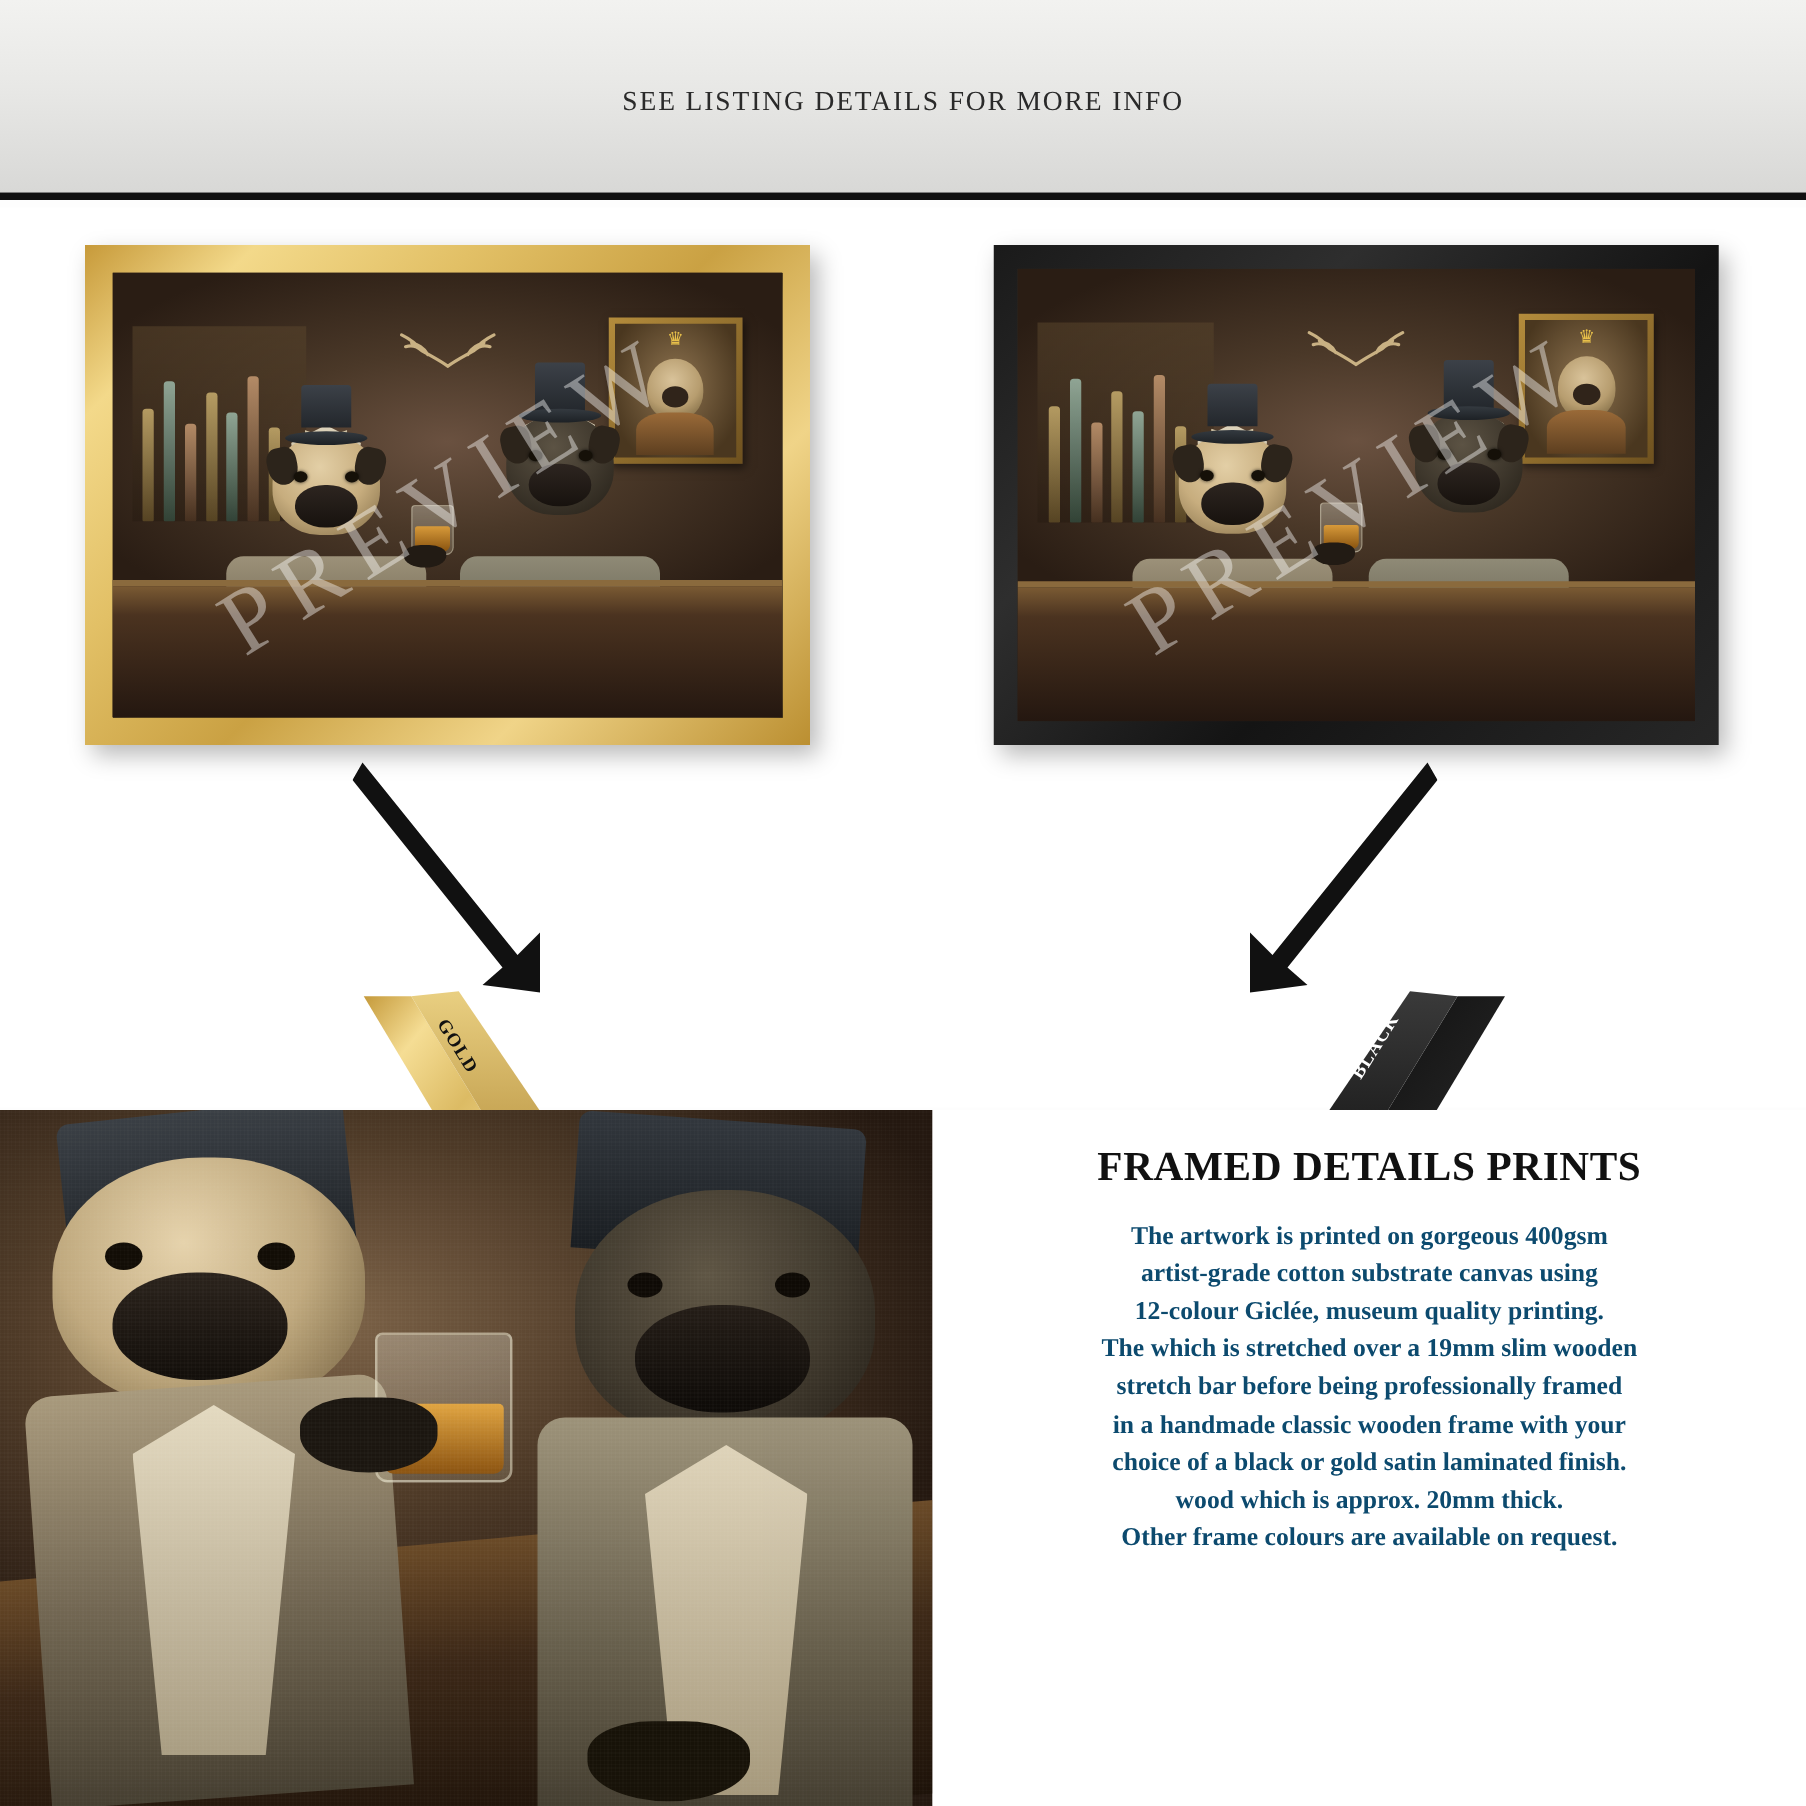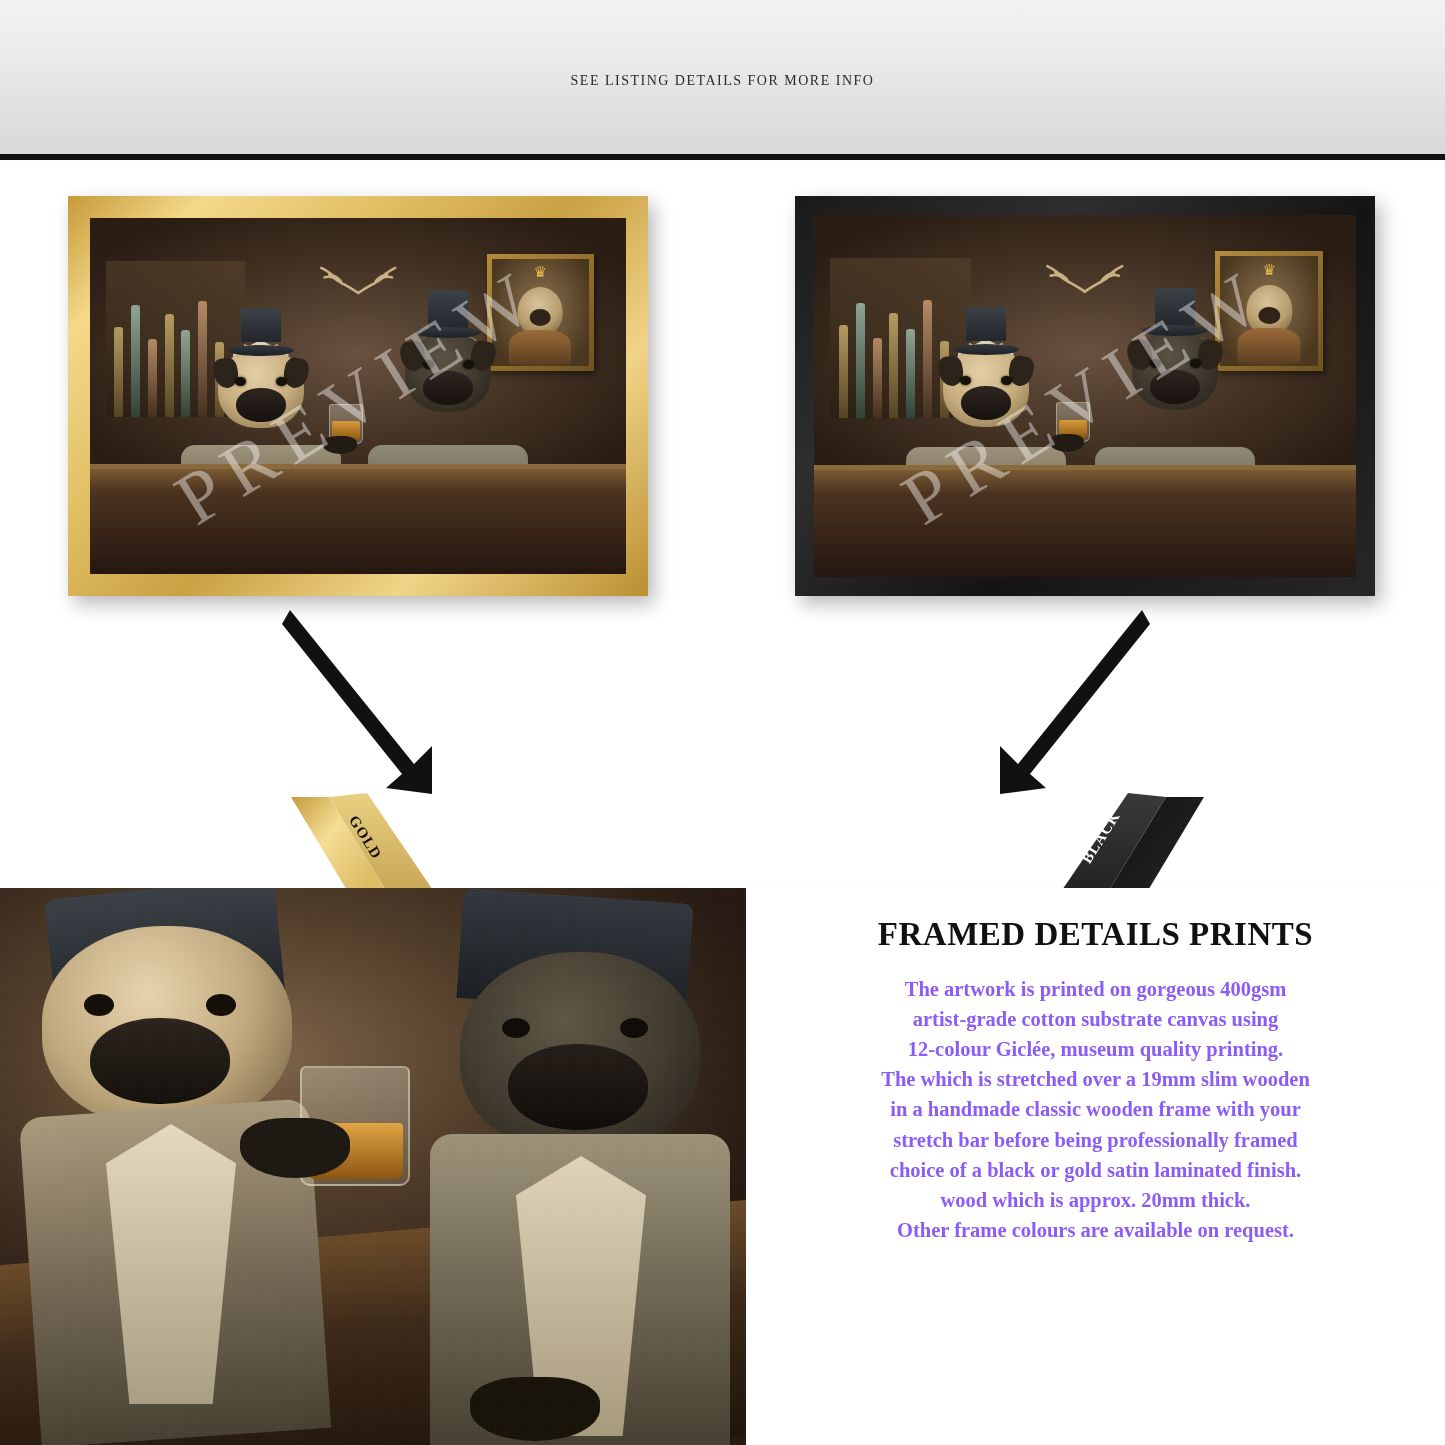--- a/index.html
+++ b/index.html
@@ -16,21 +16,21 @@
     position: absolute; top: 0; left: 0; width: 1445px; height: 160px;
     background: linear-gradient(180deg, #f2f2f0 0%, #e8e8e6 45%, #d8d8d6 100%);
     border-bottom: 6px solid #111;
     display: flex; flex-direction: column; align-items: center; justify-content: center;
   }
   .header-title {
     font-size: 54px; letter-spacing: 3px; color: #1a1a1a;
     font-family: "Liberation Serif", serif; font-weight: 400;
   }
   .header-sub {
-    margin-top: 8px; font-size: 14px; letter-spacing: 1.5px; color: #2a2a2a;
+    margin-top: 8px; font-size: 22px; letter-spacing: 1.5px; color: #2a2a2a;
   }
 
   
   .previews {
     position: absolute; top: 166px; left: 0; width: 1445px; height: 720px;
     background: #ffffff;
   }
 
   .art-wrap { position: absolute; }
   .art-gold { left: 68px; top: 30px; width: 580px; height: 400px; }
@@ -248,21 +248,21 @@
   .bottom-right {
     position: absolute; left: 746px; top: 888px; width: 699px; height: 557px;
     background: #ffffff; padding: 28px 26px 0 26px;
     text-align: center;
   }
   .br-title {
     font-size: 33px; font-weight: 700; letter-spacing: .5px; color: #111;
     margin-bottom: 22px; font-family: "Liberation Serif", serif;
   }
   .br-body p {
-    font-size: 20.5px; line-height: 1.42; color: #8b5cf6; font-weight: 700;
+    font-size: 20.5px; line-height: 1.42; color: #0c4a6e; font-weight: 700;
     font-family: "Liberation Serif", serif;
     margin: 0 0 1px 0;
   }
   .br-body p.spacer-top { margin-top: 16px; }
 </style>
 </head>
 <body>
 
 <div class="page">
 
@@ -511,21 +511,21 @@
     </div>
   </div>
 
   <div class="bottom-right">
     <div class="br-title">FRAMED DETAILS PRINTS</div>
     <div class="br-body">
       <p>The artwork is printed on gorgeous 400gsm</p>
       <p>artist-grade cotton substrate canvas using</p>
       <p>12-colour Giclée, museum quality printing.</p>
       <p>The which is stretched over a 19mm slim wooden</p>
+      <p>stretch bar before being professionally framed</p>
       <p>in a handmade classic wooden frame with your</p>
-      <p>stretch bar before being professionally framed</p>
       <p>choice of a black or gold satin laminated finish.</p>
       <p>wood which is approx. 20mm thick.</p>
       <p>Other frame colours are available on request.</p>
     </div>
   </div>
 
 </div>
 
 </body></html>

